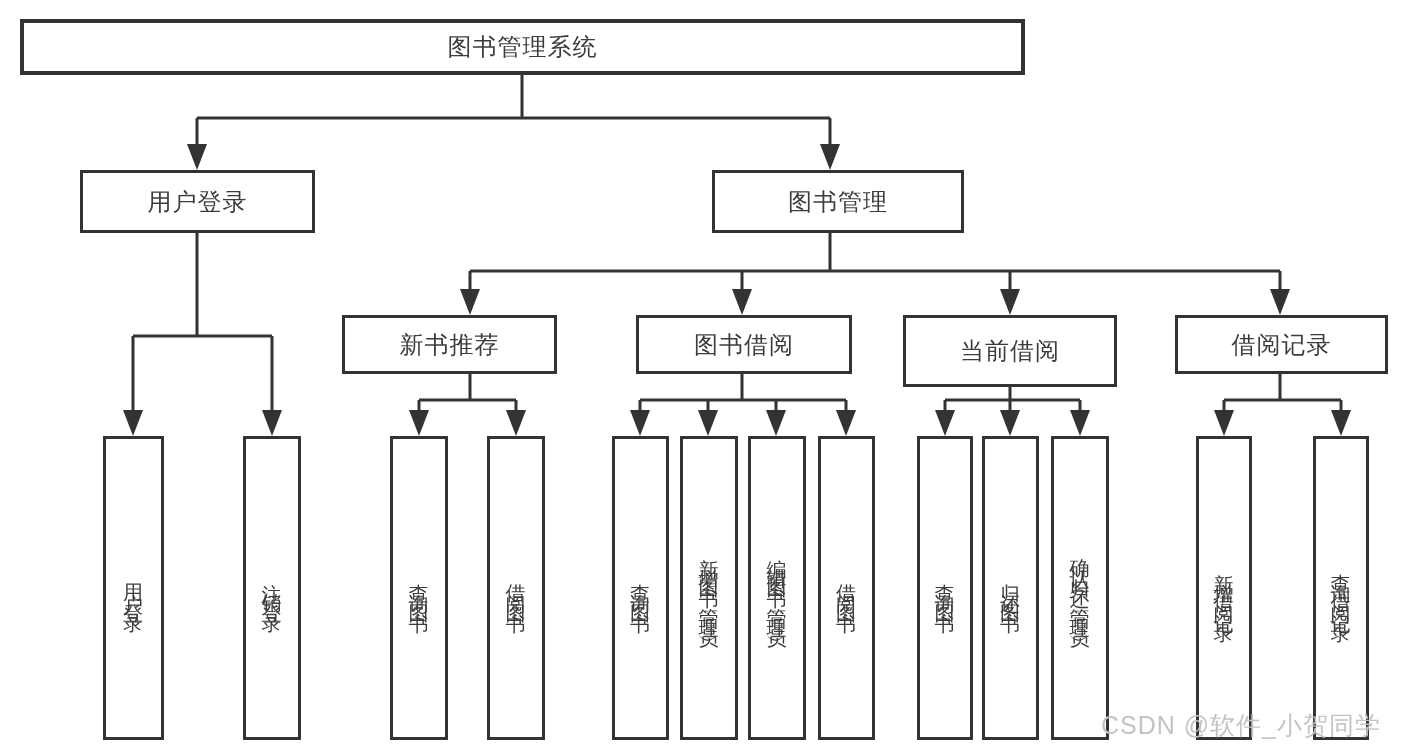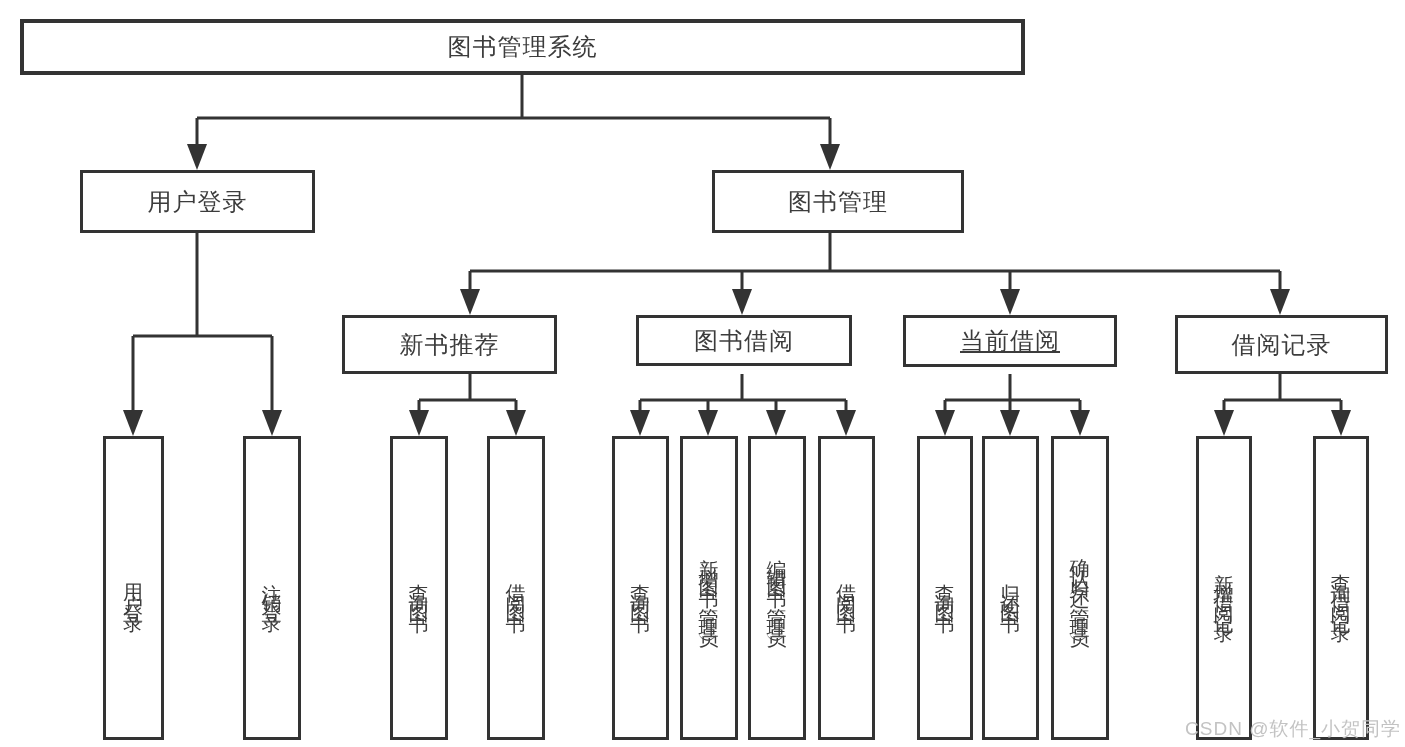--- a/index.html
+++ b/index.html
@@ -44,23 +44,23 @@
   .node.v span {
     writing-mode: vertical-rl;
     text-orientation: mixed;
     font-size: 20px;
     letter-spacing: 10px;
     line-height: 1;
     white-space: nowrap;
   }
   .watermark {
     position: absolute;
-    right: 4px;
+    right: 24px;
     bottom: 5px;
-    font-size: 19px;
+    font-size: 25px;
     color: #c3c3c3;
     letter-spacing: 1px;
     white-space: nowrap;
   }
 </style>
 </head>
 <body>
 
 <div class="stage">
 
@@ -128,24 +128,24 @@
   <div class="node h" style="left:80px; top:170px; width:235px; height:63px;">
     <span>用户登录</span>
   </div>
   <div class="node h" style="left:712px; top:170px; width:252px; height:63px;">
     <span>图书管理</span>
   </div>
 
   <div class="node h" style="left:342px; top:315px; width:215px; height:59px;">
     <span>新书推荐</span>
   </div>
-  <div class="node h" style="left:636px; top:315px; width:216px; height:51px;">
+  <div class="node h" style="left:636px; top:315px; width:216px; height:59px;">
     <span>图书借阅</span>
   </div>
-  <div class="node h" style="left:903px; top:315px; width:214px; height:52px;text-decoration:underline;">
+  <div class="node h" style="left:903px; top:315px; width:214px; height:72px;">
     <span>当前借阅</span>
   </div>
   <div class="node h" style="left:1175px; top:315px; width:213px; height:59px;">
     <span>借阅记录</span>
   </div>
 
   <div class="node v" style="left:103px; top:436px; width:61px; height:304px;">
     <span>用户登录</span>
   </div>
   <div class="node v" style="left:243px; top:436px; width:58px; height:304px;">

